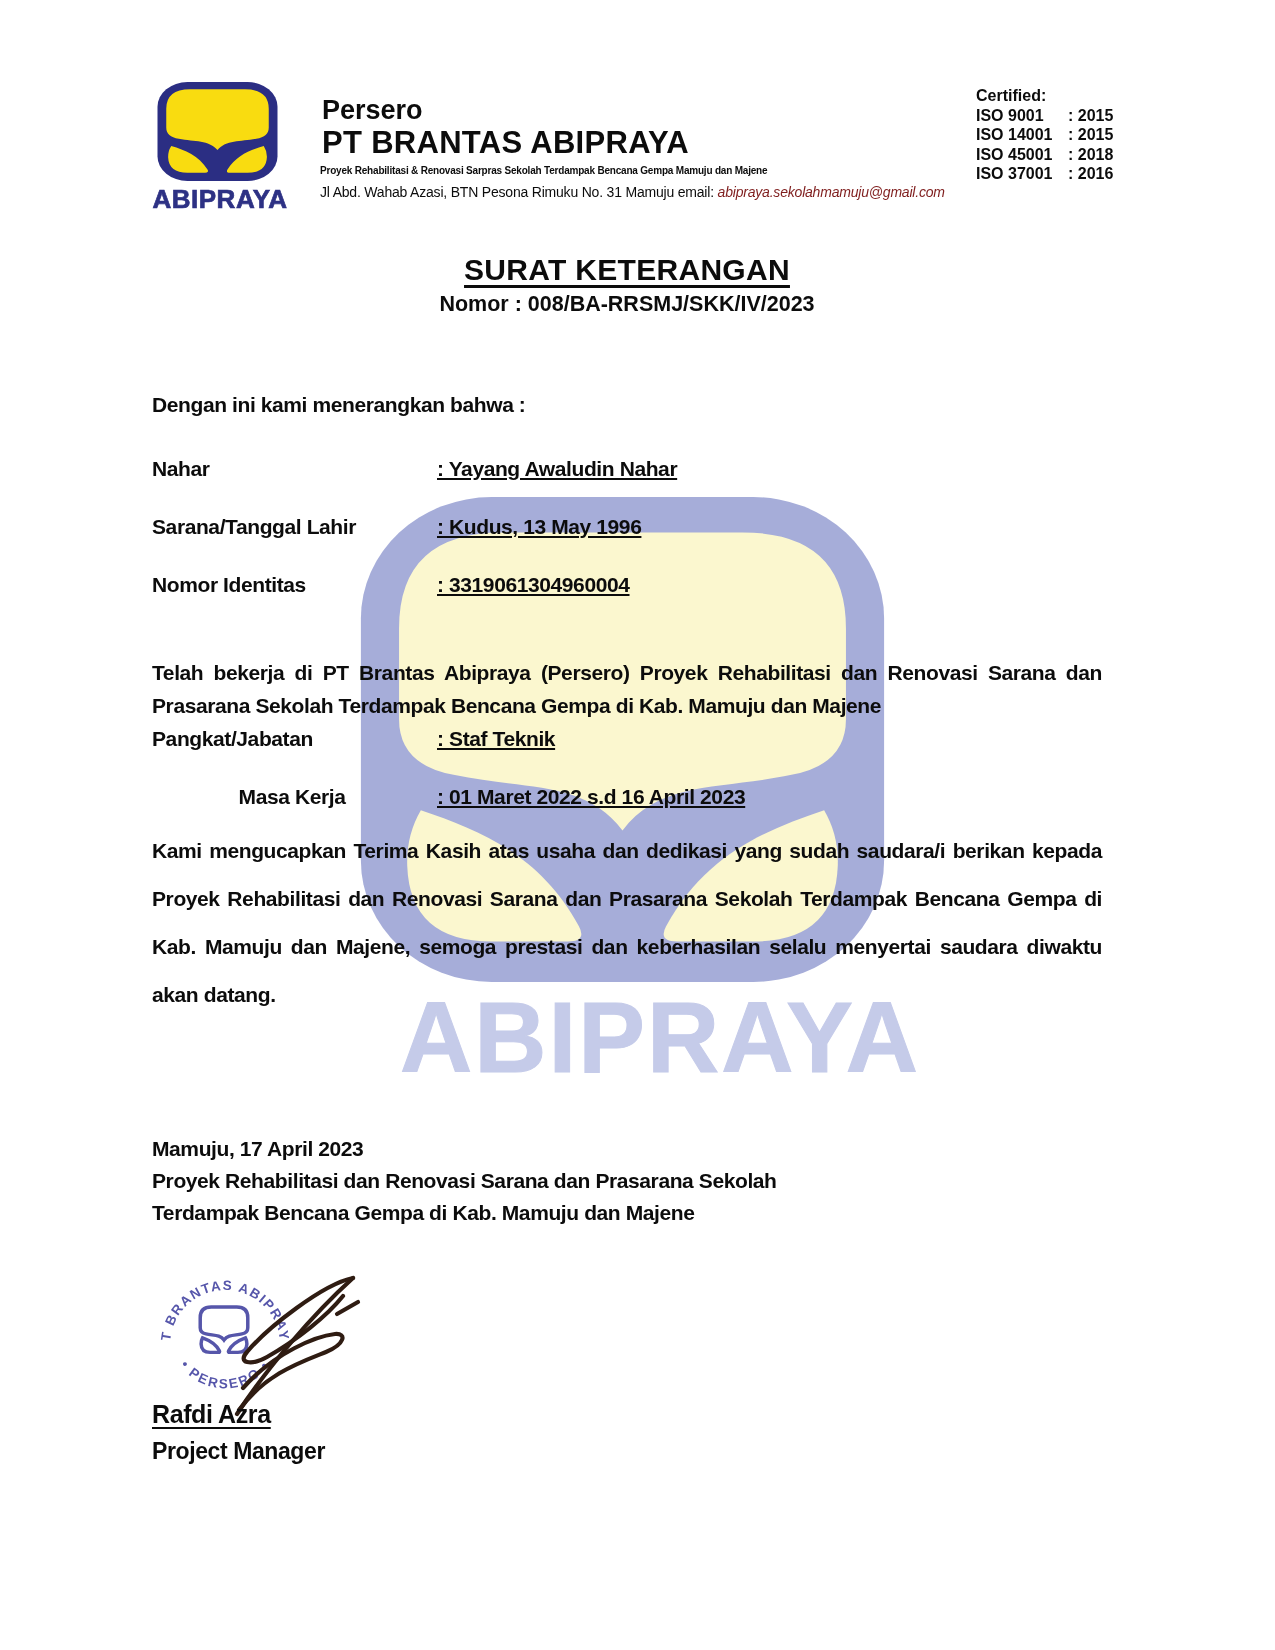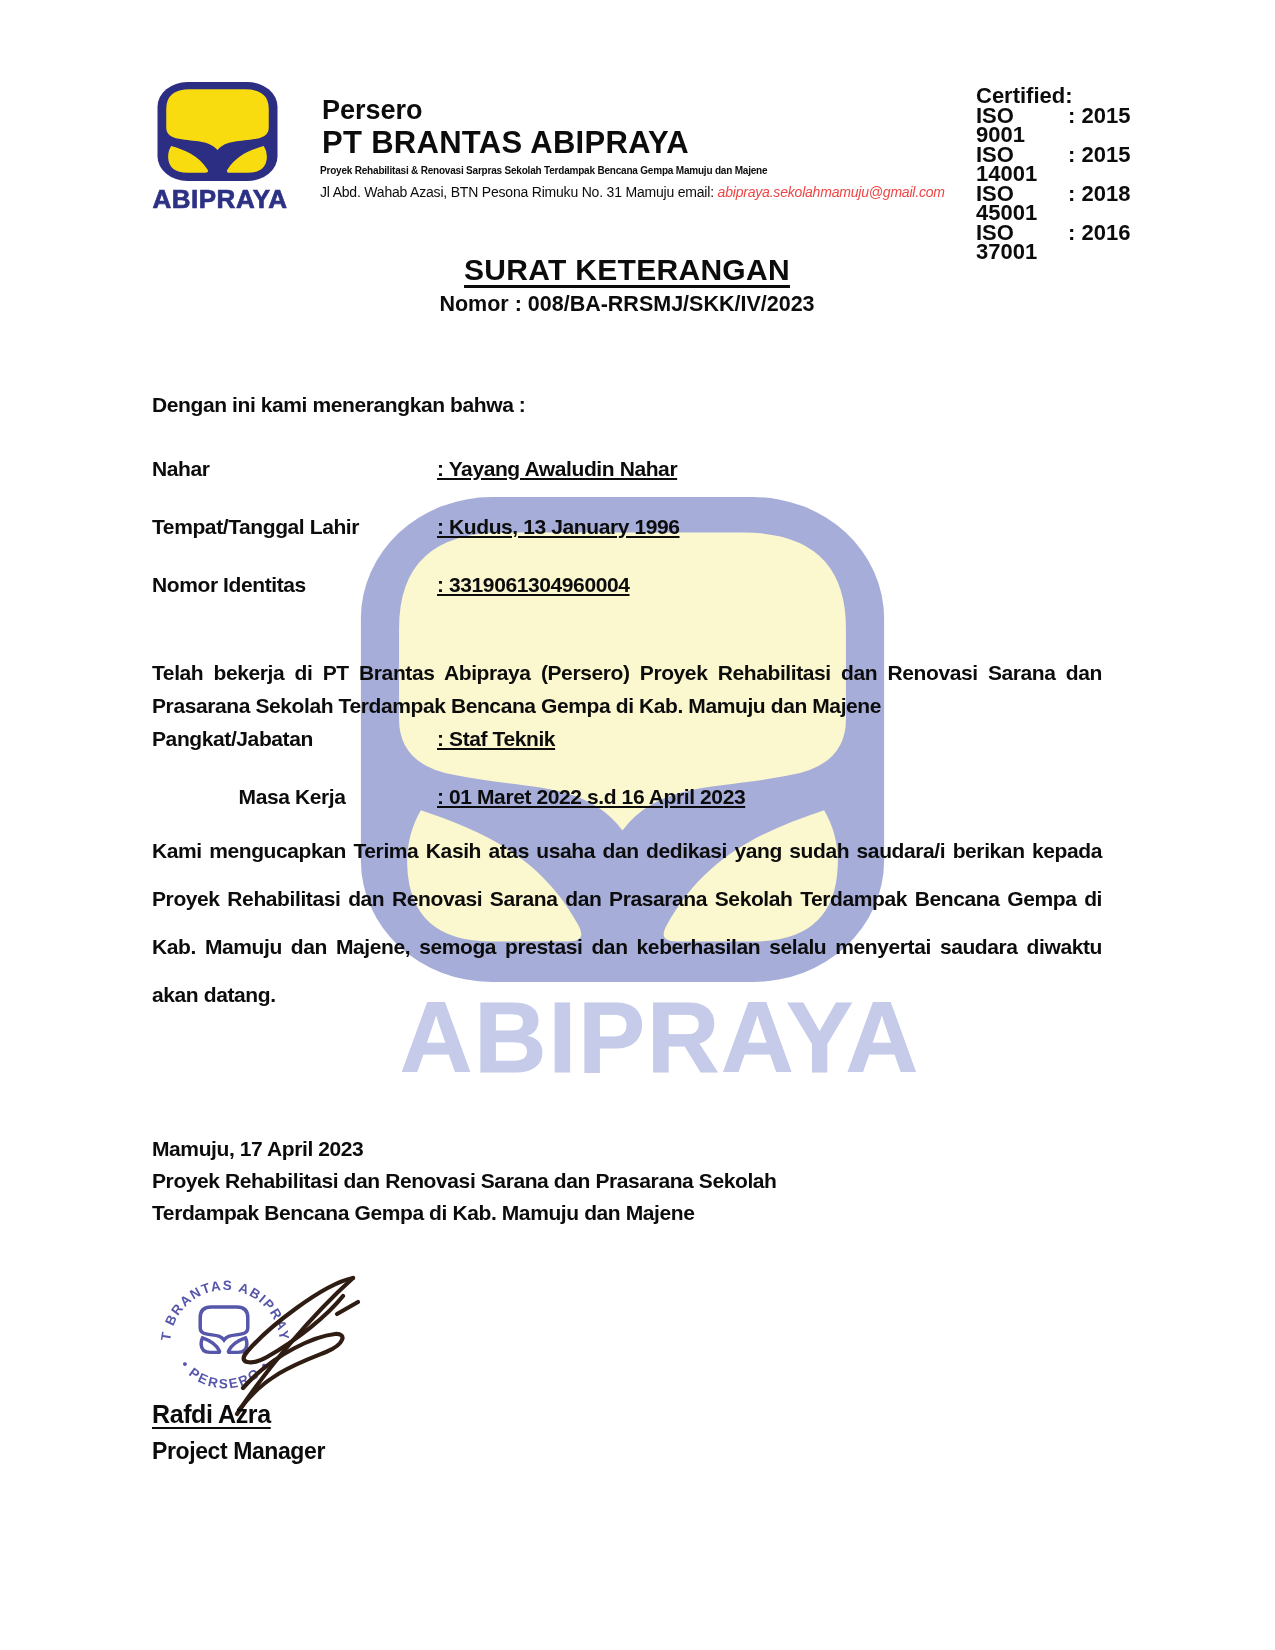--- a/index.html
+++ b/index.html
@@ -8,22 +8,22 @@
     font-family:"Liberation Sans",sans-serif;color:#0c0c0c;
   }
   .abs{position:absolute;}
   
   .wordmark{font-weight:700;color:#2d3184;-webkit-text-stroke:0.7px #2d3184;
     font-size:26px;letter-spacing:0.5px;text-align:center;width:142px;}
   .persero{font-size:27px;font-weight:700;}
   .company{font-size:31px;font-weight:700;letter-spacing:0.3px;}
   .proyek-line{font-size:10px;font-weight:700;letter-spacing:-0.2px;white-space:nowrap;}
   .addr-line{font-size:14px;letter-spacing:-0.2px;white-space:nowrap;}
-  .email{color:#ef4444;font-style:italic;}
-  .iso-block{font-size:22px;font-weight:700;line-height:19.5px;}
+  .email{color:#7f1d1d;font-style:italic;}
+  .iso-block{font-size:16px;font-weight:700;line-height:19.5px;}
   .iso-row{display:grid;grid-template-columns:92px auto;}
   
   .title-wrap{left:152px;top:253px;width:950px;text-align:center;}
   .title{font-size:30px;font-weight:700;text-decoration:underline;
     text-decoration-thickness:2.5px;text-underline-offset:5px;letter-spacing:0.3px;}
   .nomor{left:152px;top:292px;width:950px;text-align:center;font-size:21.5px;font-weight:700;}
   
   .btext{font-size:21px;font-weight:700;letter-spacing:-0.4px;}
   .row-label{left:152px;width:280px;}
   .row-value{left:437px;width:670px;text-decoration:underline;}
@@ -92,22 +92,22 @@
     <div class="abs title-wrap">
       <span class="title">SURAT KETERANGAN</span>
     </div>
     <div class="abs nomor">Nomor : 008/BA-RRSMJ/SKK/IV/2023</div>
 
     <div class="abs btext" style="left:152px;top:393px;">Dengan ini kami menerangkan bahwa :</div>
 
     <div class="abs btext row-label" style="top:457px;">Nahar</div>
     <div class="abs btext row-value" style="top:457px;">: Yayang Awaludin Nahar</div>
 
-    <div class="abs btext row-label" style="top:515px;">Tempat/Tanggal Lahir</div>
-    <div class="abs btext row-value" style="top:515px;">: Kudus, 13 January 1996</div>
+    <div class="abs btext row-label" style="top:515px;">Sarana/Tanggal Lahir</div>
+    <div class="abs btext row-value" style="top:515px;">: Kudus, 13 May 1996</div>
 
     <div class="abs btext row-label" style="top:573px;">Nomor Identitas</div>
     <div class="abs btext row-value" style="top:573px;">: 3319061304960004</div>
 
     <div class="abs btext para" style="top:656px;line-height:33px;">Telah bekerja di PT Brantas Abipraya (Persero) Proyek Rehabilitasi dan Renovasi Sarana dan Prasarana Sekolah Terdampak Bencana Gempa di Kab. Mamuju dan Majene</div>
 
     <div class="abs btext row-label" style="top:727px;">Pangkat/Jabatan</div>
     <div class="abs btext row-value" style="top:727px;">: Staf Teknik</div>
 
     <div class="abs btext row-label" style="top:785px;text-align:center;">Masa Kerja</div>

